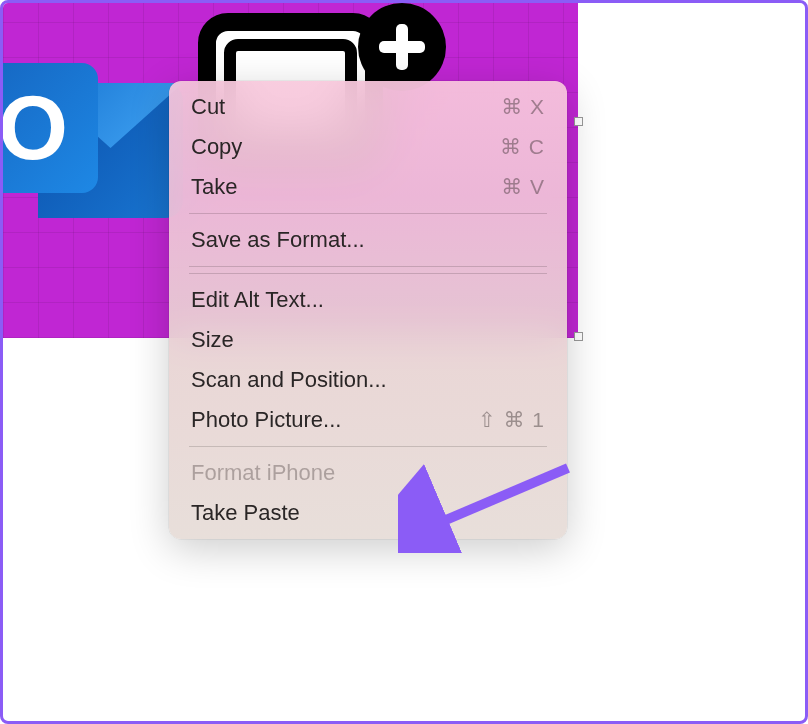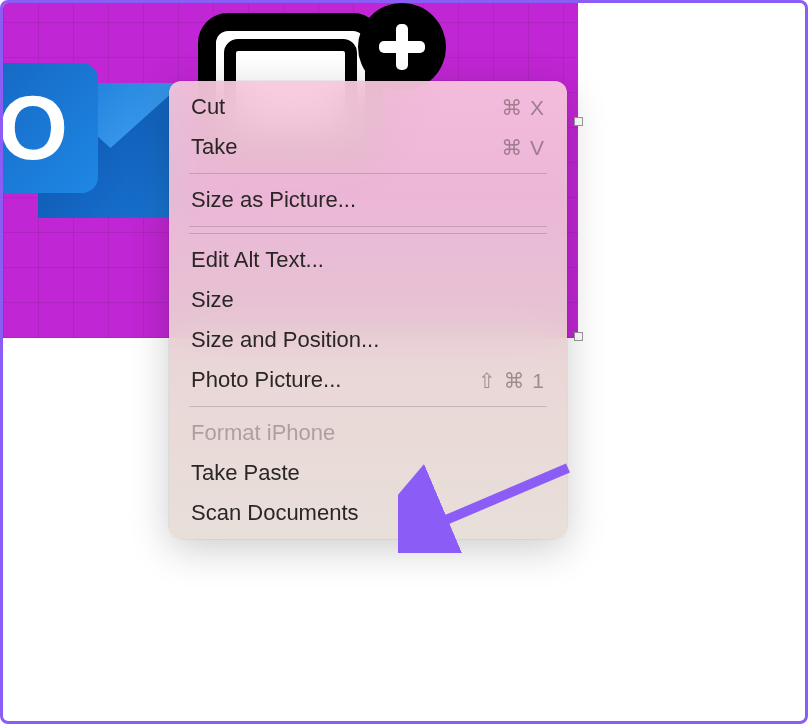--- a/index.html
+++ b/index.html
@@ -130,21 +130,21 @@
         rgba(232, 210, 210, 0.92) 55%,
         rgba(230, 220, 215, 0.92) 100%);
       backdrop-filter: blur(20px);
       box-shadow: 0 10px 40px rgba(0,0,0,0.2), 0 0 0 0.5px rgba(0,0,0,0.1);
       padding: 6px 0;
     }
     
     .menu-item {
       display: flex;
       justify-content: space-between;
-      align-items: flex-end;
+      align-items: center;
       padding: 7px 22px;
       font-size: 22px;
       color: #2a2626;
       cursor: default;
     }
     .menu-item.disabled {
       color: rgba(60, 50, 50, 0.35);
     }
     .menu-shortcut {
       color: rgba(60, 50, 50, 0.45);
@@ -180,59 +180,60 @@
 
 <div class="selection-handle handle-right"></div>
 <div class="selection-handle handle-bot"></div>
 
 <div class="context-menu">
   <div class="menu-item">
     <span>Cut</span>
     <span class="menu-shortcut">⌘ X</span>
   </div>
   <div class="menu-item">
+    <span>Copy</span>
+    <span class="menu-shortcut">⌘ C</span>
+  </div>
+  <div class="menu-item">
     <span>Take</span>
     <span class="menu-shortcut">⌘ V</span>
   </div>
 
   <div class="menu-divider"></div>
 
   <div class="menu-item">
-    <span>Size as Picture...</span>
+    <span>Save as Format...</span>
   </div>
 
   <div class="menu-divider"></div>
 
 
   <div class="menu-divider"></div>
 
   <div class="menu-item">
     <span>Edit Alt Text...</span>
   </div>
   <div class="menu-item">
     <span>Size</span>
   </div>
   <div class="menu-item">
-    <span>Size and Position...</span>
+    <span>Scan and Position...</span>
   </div>
   <div class="menu-item">
     <span>Photo Picture...</span>
     <span class="menu-shortcut">⇧ ⌘ 1</span>
   </div>
 
   <div class="menu-divider"></div>
 
   <div class="menu-item disabled">
     <span>Format iPhone</span>
   </div>
   <div class="menu-item">
     <span>Take Paste</span>
-  </div>
-  <div class="menu-item">
-    <span>Scan Documents</span>
   </div>
 </div>
 
 <svg class="arrow-annotation" width="200" height="120" viewBox="0 0 200 120">
   <defs>
     <marker id="arrowhead" markerWidth="12" markerHeight="12" refX="3" refY="6" orient="auto">
       <polygon points="0 0, 12 6, 0 12" fill="#8b5cf6"></polygon>
     </marker>
   </defs>
   <line x1="170" y1="35" x2="22" y2="98" stroke="#8b5cf6" stroke-width="10" marker-end="url(#arrowhead)"></line>

